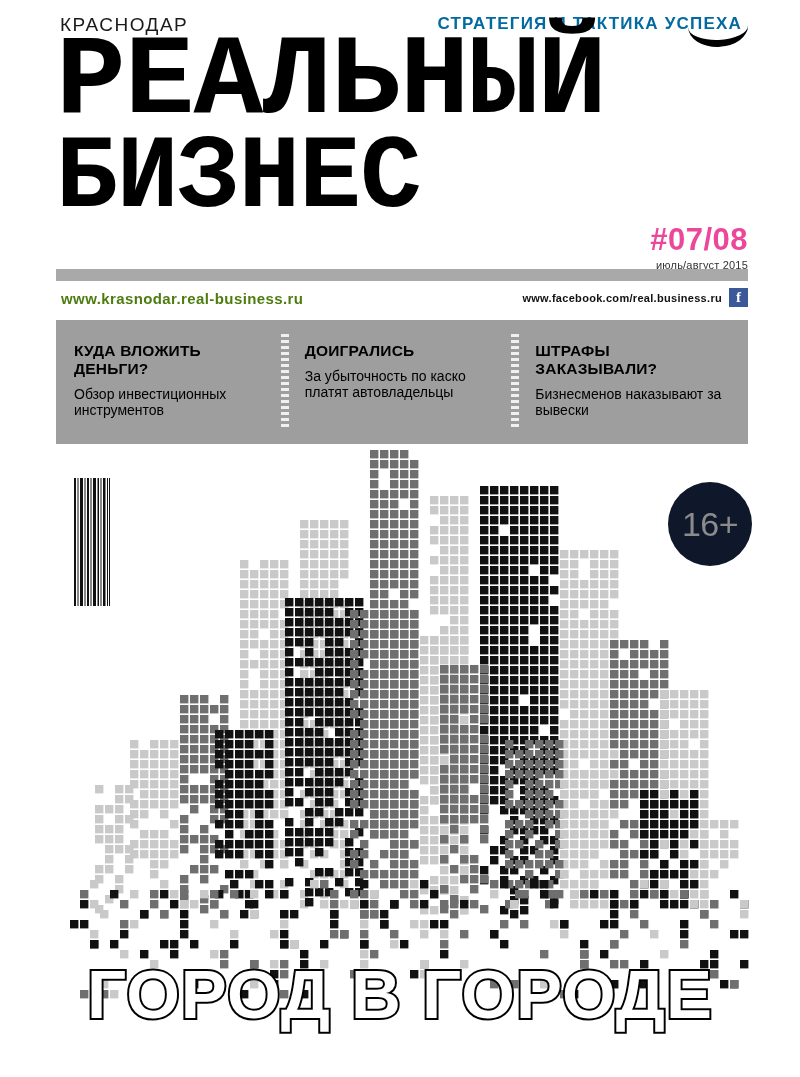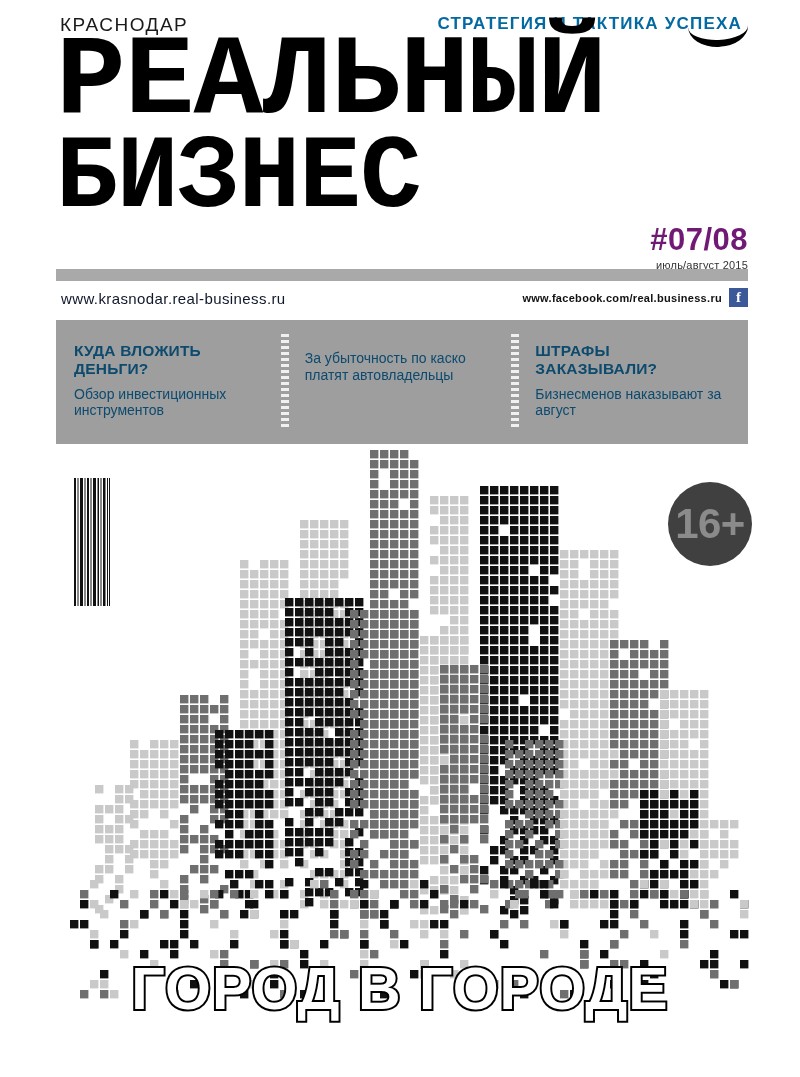--- a/index.html
+++ b/index.html
@@ -83,21 +83,21 @@
 
   .issue {
     position: absolute;
     right: 52px;
     top: 222px;
     text-align: right;
   }
   .issue-num {
     font-size: 31px;
     font-weight: bold;
-    color: #701a75;
+    color: #ec4899;
     letter-spacing: 0.5px;
   }
   .issue-date {
     font-size: 11px;
     color: #333;
     margin-top: 1px;
     letter-spacing: 0.2px;
   }
 
   .grey-rule {
@@ -114,22 +114,22 @@
     left: 56px;
     top: 288px;
     width: 692px;
     height: 26px;
   }
   .site-url {
     position: absolute;
     left: 5px;
     top: 2px;
     font-size: 15px;
-    font-weight: normal;
-    color: #0f172a;
+    font-weight: bold;
+    color: #4d7c0f;
     letter-spacing: 0.4px;
   }
   .fb-url {
     position: absolute;
     right: 26px;
     top: 4px;
     font-size: 11px;
     font-weight: bold;
     color: #111;
     letter-spacing: 0.3px;
@@ -157,21 +157,21 @@
     width: 692px;
     height: 124px;
     background: #9e9e9e;
     display: flex;
   }
   .teaser {
     position: relative;
     flex: 1 1 0;
     padding: 22px 16px 0 18px;
     box-sizing: border-box;
-    color: #0c4a6e;
+    color: #000000;
   }
   .teaser-head {
     font-size: 15.5px;
     font-weight: bold;
     line-height: 1.15;
     letter-spacing: 0.2px;
     text-transform: uppercase;
   }
   .teaser-body {
     font-size: 14px;
@@ -203,24 +203,24 @@
   }
 
   
   .age-badge {
     position: absolute;
     right: 48px;
     top: 482px;
     width: 84px;
     height: 84px;
     border-radius: 50%;
-    background: #404040;
+    background: #0f172a;
     color: #8b8b8b;
-    font-size: 42px;
-    font-weight: bold;
+    font-size: 34px;
+    font-weight: normal;
     display: flex;
     align-items: center;
     justify-content: center;
     letter-spacing: -0.5px;
   }
 
   
   .city {
     position: absolute;
     left: 0;
@@ -229,21 +229,21 @@
     height: 560px;
   }
 
   
   .main-headline {
     position: absolute;
     left: 0;
     top: 955px;
     width: 800px;
     text-align: center;
-    font-size: 59px;
+    font-size: 69px;
     font-weight: bold;
     letter-spacing: 1px;
     color: #ffffff;
     -webkit-text-stroke: 4px #000;
     paint-order: stroke fill;
     white-space: nowrap;
   }
 </style>
 </head>
 <body>
@@ -272,26 +272,27 @@
     <div class="fb-badge">f</div>
   </div>
 
   <div class="teaser-band">
     <div class="teaser">
       <div class="teaser-head">КУДА ВЛОЖИТЬ ДЕНЬГИ?</div>
       <div class="teaser-body">Обзор инвестиционных инструментов</div>
     </div>
     <div class="teaser">
       <div class="teaser-sep"></div>
+      <div class="teaser-head">ДОИГРАЛИСЬ</div>
       <div class="teaser-body">За убыточность по каско платят автовладельцы</div>
     </div>
     <div class="teaser">
       <div class="teaser-sep"></div>
       <div class="teaser-head">ШТРАФЫ ЗАКАЗЫВАЛИ?</div>
-      <div class="teaser-body">Бизнесменов наказывают за август</div>
+      <div class="teaser-body">Бизнесменов наказывают за вывески</div>
     </div>
   </div>
 
   <svg class="barcode" viewBox="0 0 36 128" preserveAspectRatio="none">
     <g fill="#111">
       <rect x="0" y="0" width="2" height="128"></rect>
       <rect x="3.5" y="0" width="1" height="128"></rect>
       <rect x="6" y="0" width="3" height="128"></rect>
       <rect x="10.5" y="0" width="1" height="128"></rect>
       <rect x="13" y="0" width="2" height="128"></rect>

